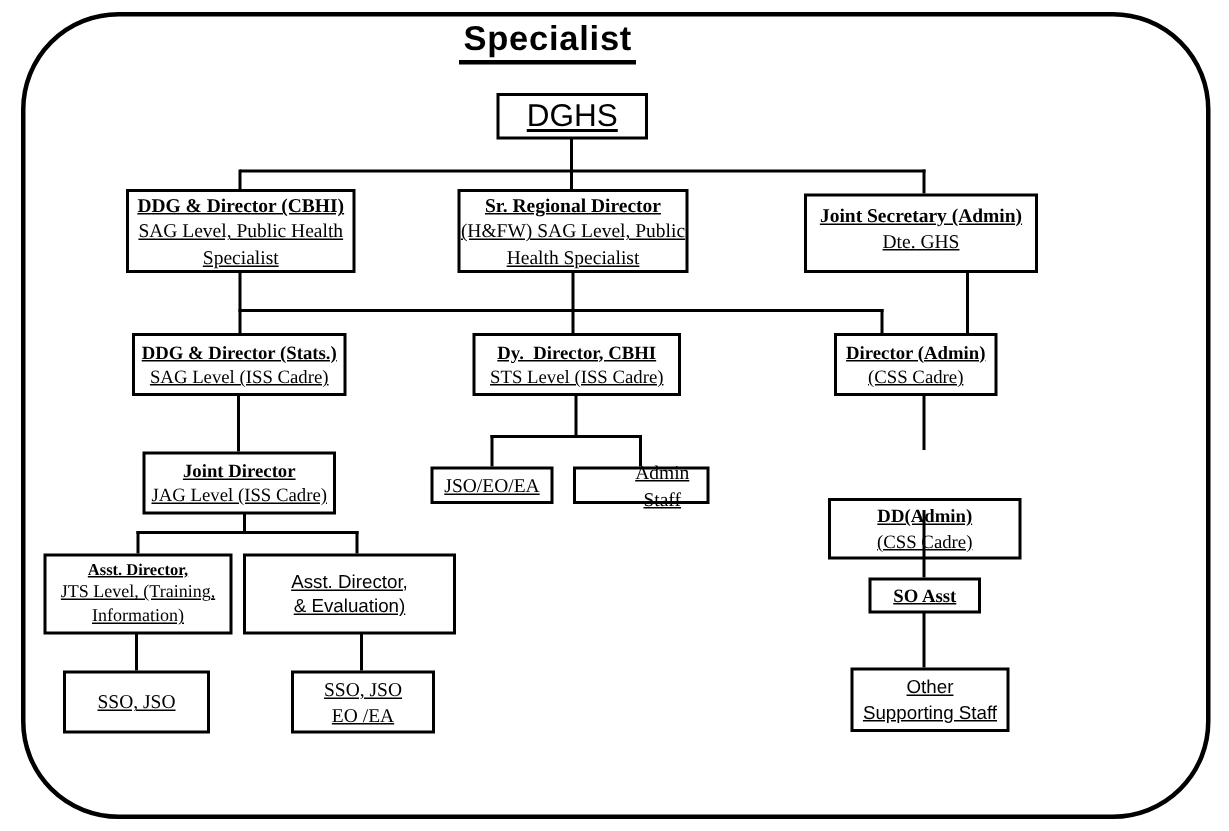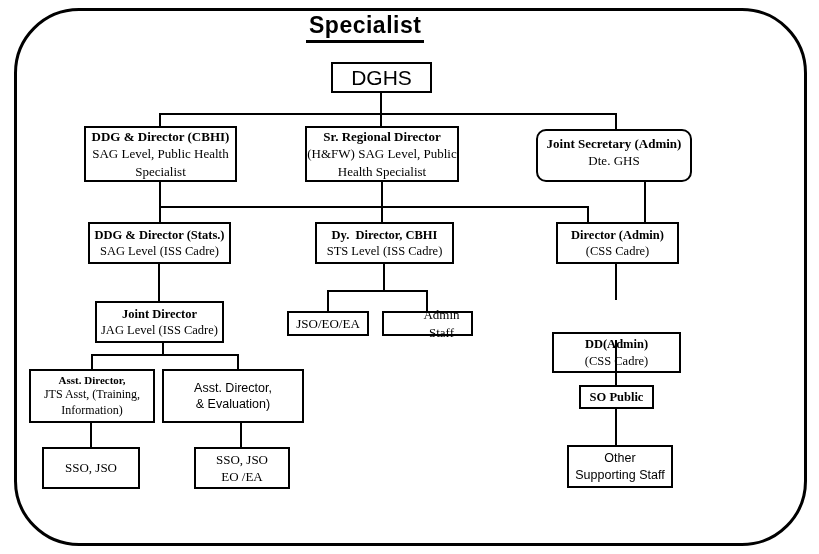--- a/index.html
+++ b/index.html
@@ -5,21 +5,21 @@
   html,body{margin:0;padding:0;background:#ffffff;}
   .scene{position:relative;width:819px;height:554px;background:#ffffff;overflow:hidden;
          font-family:"Liberation Serif",serif;color:#000;}
   .frame{position:absolute;left:14px;top:8px;width:793px;height:538px;
          border:3px solid #000;border-radius:65px;box-sizing:border-box;}
   .page-title{position:absolute;left:306px;top:12px;
         font-family:"Liberation Sans",sans-serif;font-size:23px;font-weight:bold;
         border-bottom:3px solid #000;padding:0 3px 1px 3px;letter-spacing:.5px;}
   .box{position:absolute;box-sizing:border-box;background:#fff;border:2px solid #000;
        display:flex;flex-direction:column;align-items:center;justify-content:center;
-       text-align:center;line-height:1.32;}
+       text-align:center;line-height:1.32;text-decoration:underline;}
   .box .t{font-weight:bold;white-space:pre-wrap;}
   .box.top{justify-content:flex-start;padding-top:4px;}
   .sans{font-family:"Liberation Sans",sans-serif;}
   .f21{font-size:21px;} .f13{font-size:13px;} .f125{font-size:12.5px;} .f12{font-size:12px;}
   .t11{font-size:11px;}
   .vl,.hl{position:absolute;background:#000;}
   .vl{width:2px;} .hl{height:2px;}
 </style>
 </head>
 <body>
@@ -38,36 +38,36 @@
     <div>(H&amp;FW) SAG Level, Public</div>
     <div>Health Specialist</div>
   </div>
 
   <div class="box f13" style="left:84px;top:126px;width:153px;height:56px;">
     <div class="t">DDG &amp; Director (CBHI)</div>
     <div>SAG Level, Public Health</div>
     <div>Specialist</div>
   </div>
 
-  <div class="box top f13" style="left:536px;top:129px;width:156px;height:53px;border-radius:10px;">
+  <div class="box top f13" style="left:536px;top:129px;width:156px;height:53px;">
     <div class="t">Joint Secretary (Admin)</div>
     <div>Dte. GHS</div>
   </div>
 
   <div class="box f125" style="left:315px;top:222px;width:139px;height:42px;">
     <div class="t">Dy.  Director, CBHI</div>
     <div>STS Level (ISS Cadre)</div>
   </div>
 
   <div class="box f125" style="left:88px;top:222px;width:143px;height:42px;">
     <div class="t">DDG &amp; Director (Stats.)</div>
     <div>SAG Level (ISS Cadre)</div>
   </div>
 
-  <div class="box f125" style="left:556px;top:222px;width:123px;height:42px;">
+  <div class="box f125" style="left:556px;top:222px;width:109px;height:42px;">
     <div class="t">Director (Admin)</div>
     <div>(CSS Cadre)</div>
   </div>
 
   <div class="box f13" style="left:287px;top:311px;width:82px;height:25px;">
     <div>JSO/EO/EA</div>
   </div>
 
   <div class="box f125" style="left:95px;top:301px;width:129px;height:42px;">
     <div class="t">Joint Director</div>
@@ -78,31 +78,31 @@
     <div>Admin Staff</div>
   </div>
 
   <div class="box f125" style="left:552px;top:300px;width:129px;height:41px;margin-top:32px;">
     <div class="t">DD(Admin)</div>
     <div>(CSS Cadre)</div>
   </div>
 
   <div class="box f12" style="left:29px;top:369px;width:126px;height:54px;">
     <div class="t t11">Asst. Director,</div>
-    <div>JTS Asst, (Training,</div>
+    <div>JTS Level, (Training,</div>
     <div>Information)</div>
   </div>
 
   <div class="box sans f125" style="left:162px;top:369px;width:142px;height:54px;">
     <div>Asst. Director,</div>
     <div>&amp; Evaluation)</div>
   </div>
 
   <div class="box f125" style="left:579px;top:385px;width:75px;height:24px;">
-    <div class="t">SO Public</div>
+    <div class="t">SO Asst</div>
   </div>
 
   <div class="box f13" style="left:42px;top:447px;width:98px;height:42px;">
     <div>SSO, JSO</div>
   </div>
 
   <div class="box f13" style="left:194px;top:447px;width:96px;height:42px;">
     <div>SSO, JSO</div>
     <div>EO /EA</div>
   </div>

